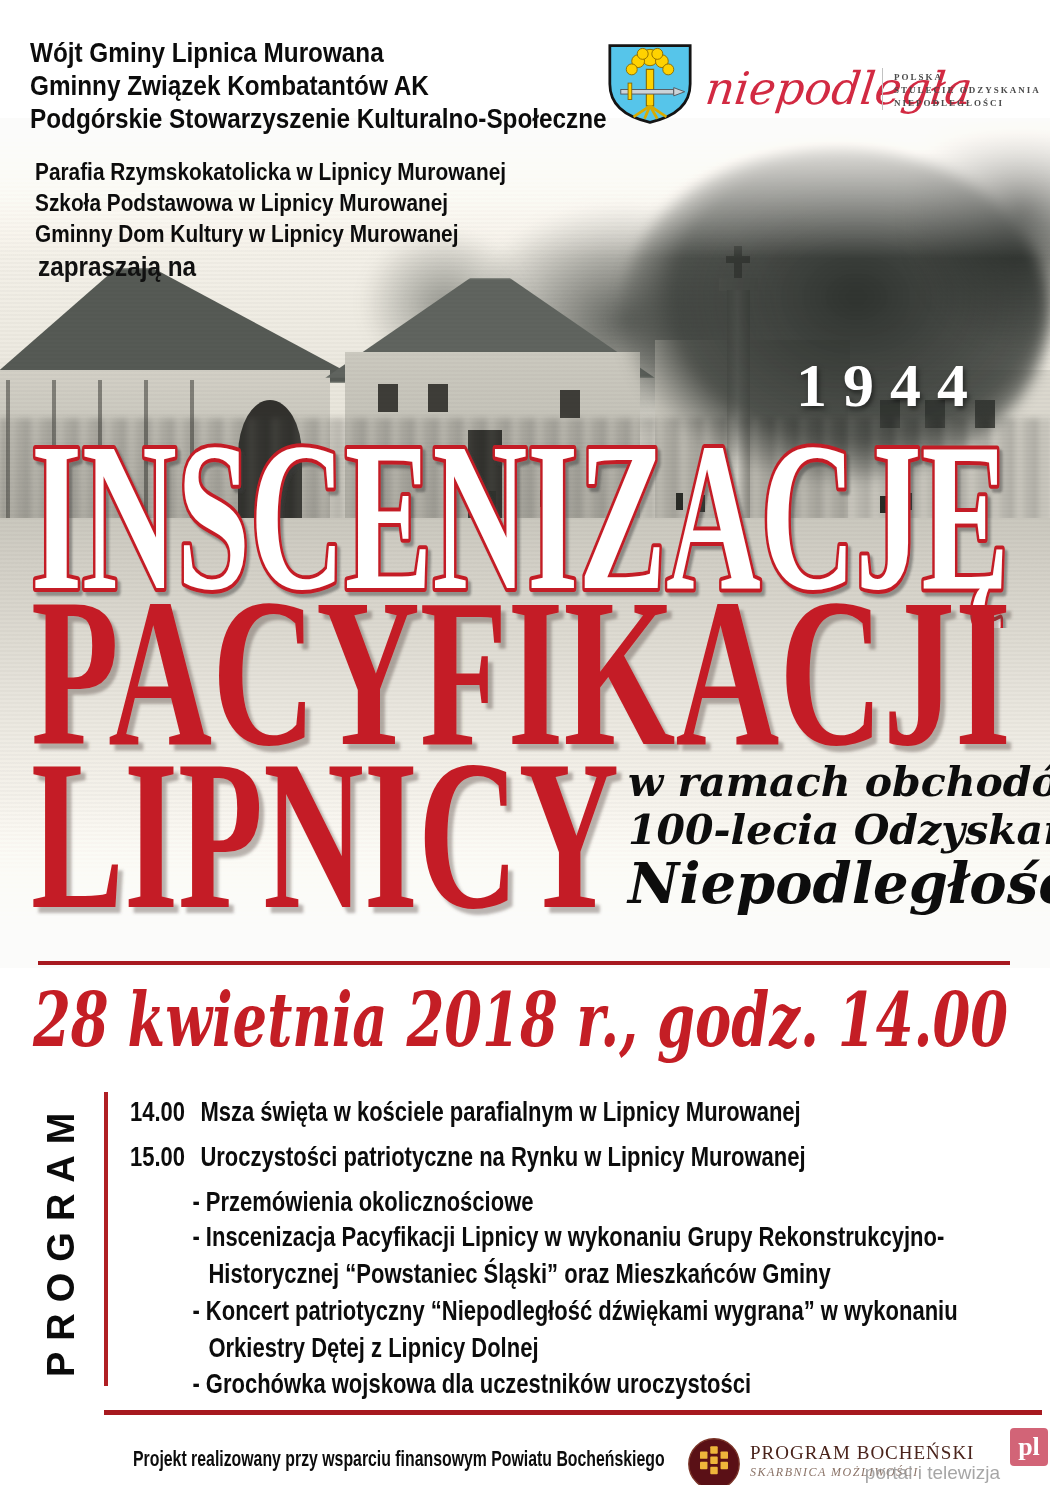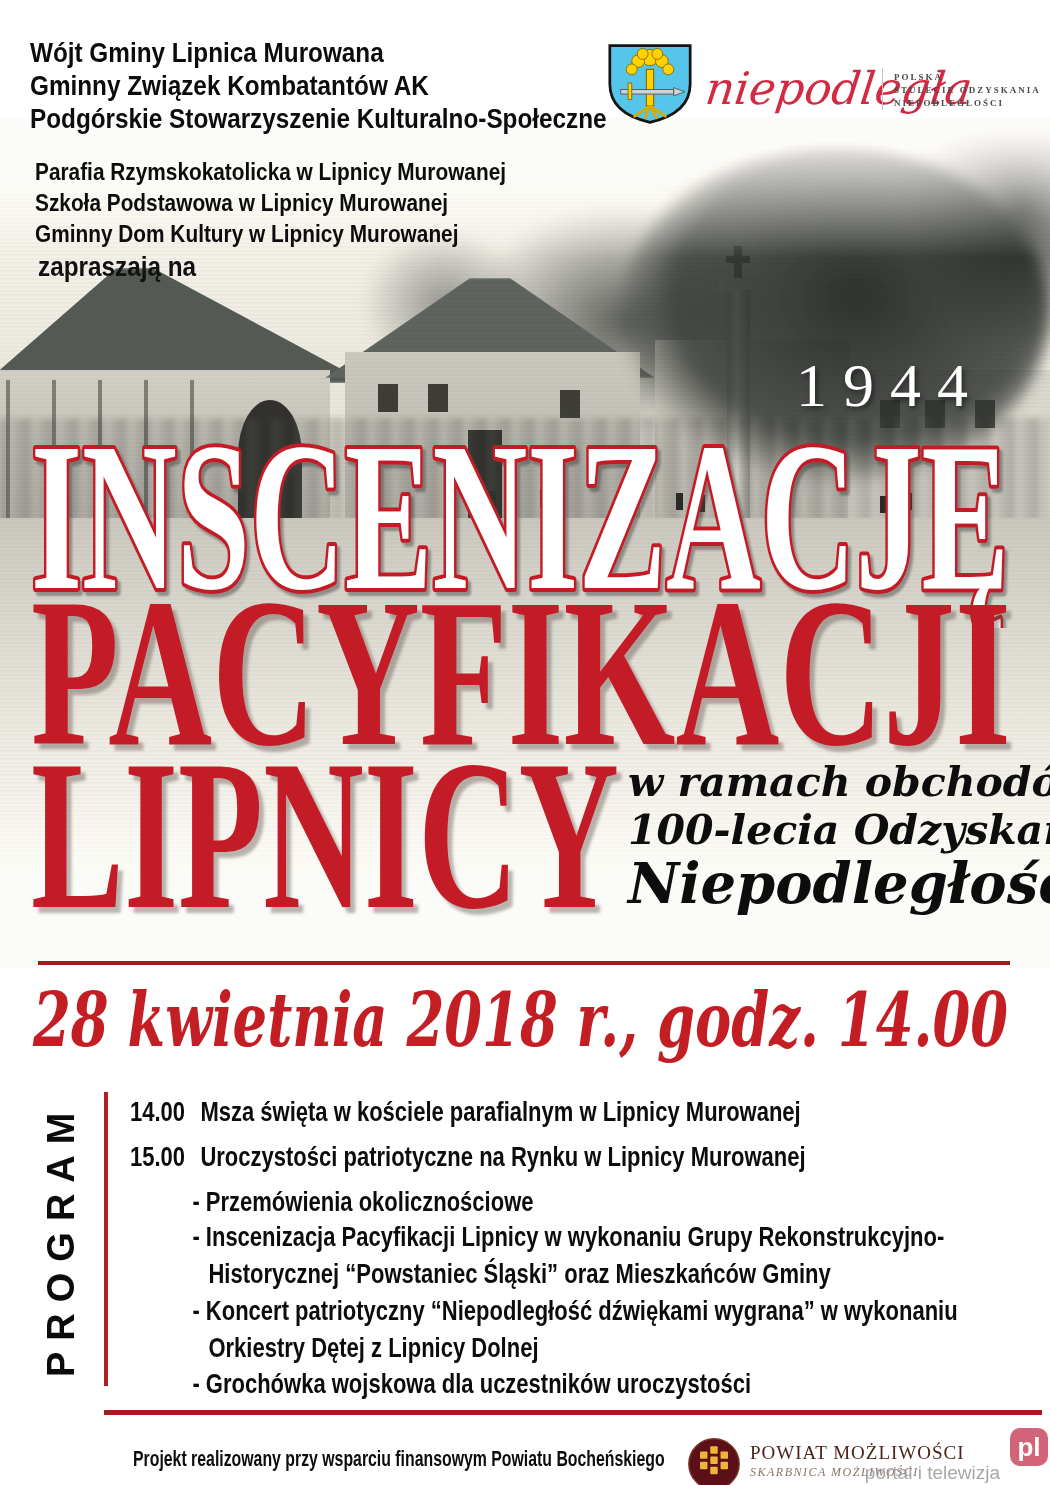--- a/index.html
+++ b/index.html
@@ -50,21 +50,21 @@
   .invite{position:absolute;left:38px;top:252px;font-weight:bold;font-size:27px;transform:scaleX(.9);transform-origin:0 50%;}
 
   
   .niep-script{position:absolute;left:706px;top:62px;font-family:"DejaVu Serif",serif;font-style:italic;
                font-size:45px;color:#d22a42;transform:skewX(-7deg);white-space:nowrap;}
   .niep-div{position:absolute;left:882px;top:68px;width:1px;height:42px;background:#c2c2c2;}
   .niep-cap{position:absolute;left:894px;top:71px;font-size:9px;font-weight:bold;letter-spacing:2px;
             color:#4a4a4a;line-height:13px;white-space:nowrap;font-family:Liberation Serif, serif;}
 
   
-  .year{position:absolute;left:796px;top:350px;color:#fff;font-family:"Liberation Serif",serif;font-weight:normal;
+  .year{position:absolute;left:796px;top:350px;color:#fff;font-family:"Liberation Serif",serif;font-weight:bold;
         font-size:62px;letter-spacing:16px;text-shadow:2px 3px 5px rgba(0,0,0,.5);white-space:nowrap;}
 
   
   .script{font-family:"DejaVu Serif",serif;font-style:italic;font-weight:bold;color:#0d0d0d;white-space:nowrap;}
   .sub1{position:absolute;left:628px;top:758px;font-size:41px;}
   .sub2{position:absolute;left:628px;top:806px;font-size:41px;}
   .sub3{position:absolute;left:628px;top:850px;font-size:56px;}
   .tagline{position:absolute;left:35px;top:890px;font-size:48px;}
 
   .rule{position:absolute;background:#a7191f;}
@@ -86,21 +86,21 @@
            transform:scaleX(.72);transform-origin:0 50%;color:#0c0c0c;}
   .powiat-logo{position:absolute;left:686px;top:1436px;}
   .powiat-name{position:absolute;left:750px;top:1442px;font-family:"Liberation Serif",serif;font-size:19px;
                letter-spacing:1px;color:#4a241c;white-space:nowrap;}
   .powiat-motto{position:absolute;left:750px;top:1465px;font-family:"Liberation Serif",serif;font-size:12px;
                 letter-spacing:1.5px;color:#8a7266;white-space:nowrap;font-style:italic;}
   .watermark{position:absolute;right:2px;top:1428px;opacity:.85;text-align:right;z-index:5;}
   .wm-row{display:flex;align-items:center;justify-content:flex-end;}
   .wm-name{font-size:44px;font-weight:bold;color:#cb4a60;letter-spacing:-1px;}
   .wm-box{width:38px;height:38px;background:#cb4a60;color:#fff;font-size:26px;font-weight:bold;
-          display:flex;align-items:center;justify-content:center;margin-left:4px;border-radius:10px;}
+          display:flex;align-items:center;justify-content:center;margin-left:4px;border-radius:4px;font-family:Liberation Serif, serif;}
   .wm-tag{font-size:19px;color:#979797;margin-top:-4px;padding-right:48px;}
 </style>
 </head>
 <body>
 
 <div class="poster">
 
   <div class="photo">
     <div class="sky"></div>
     <div class="tree t3"></div>
@@ -255,21 +255,21 @@
     <g fill="#eeb53a">
       <rect x="26" y="11" width="8" height="8" rx="1"></rect>
       <rect x="26" y="22" width="8" height="8" rx="1"></rect>
       <rect x="26" y="33" width="8" height="8" rx="1"></rect>
       <rect x="15" y="16.5" width="8" height="8" rx="1"></rect>
       <rect x="15" y="27.5" width="8" height="8" rx="1"></rect>
       <rect x="37" y="16.5" width="8" height="8" rx="1"></rect>
       <rect x="37" y="27.5" width="8" height="8" rx="1"></rect>
     </g>
   </svg>
-  <div class="powiat-name">POWIAT MOŻLIWOŚCI</div>
+  <div class="powiat-name">PROGRAM BOCHEŃSKI</div>
   <div class="powiat-motto">SKARBNICA MOŻLIWOŚCI</div>
 
   <div class="watermark">
     <div class="wm-row">
       <span class="wm-box">pl</span>
     </div>
     <div class="wm-tag">portal i telewizja</div>
   </div>
 
 </div>

